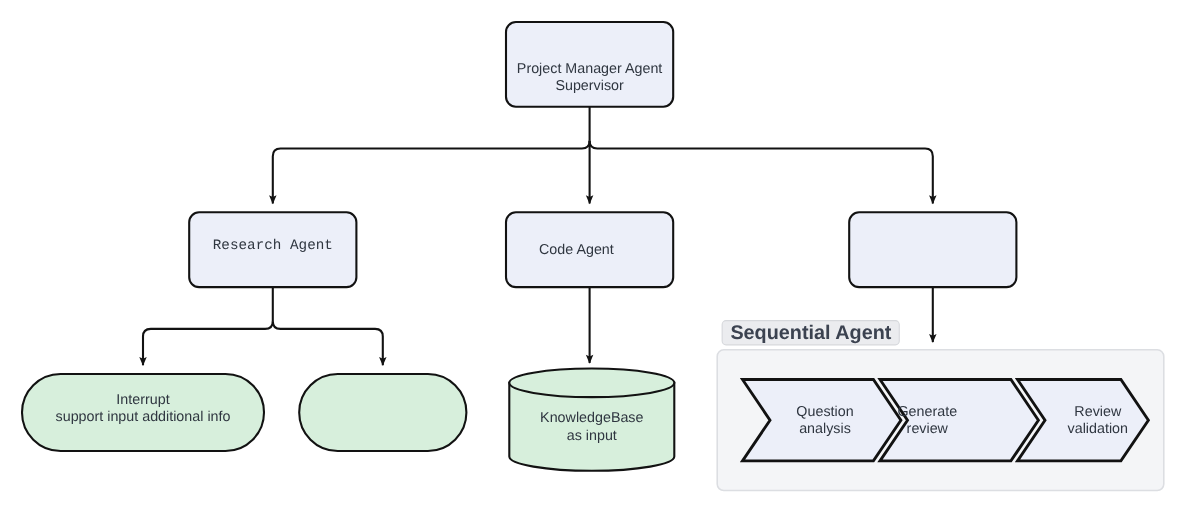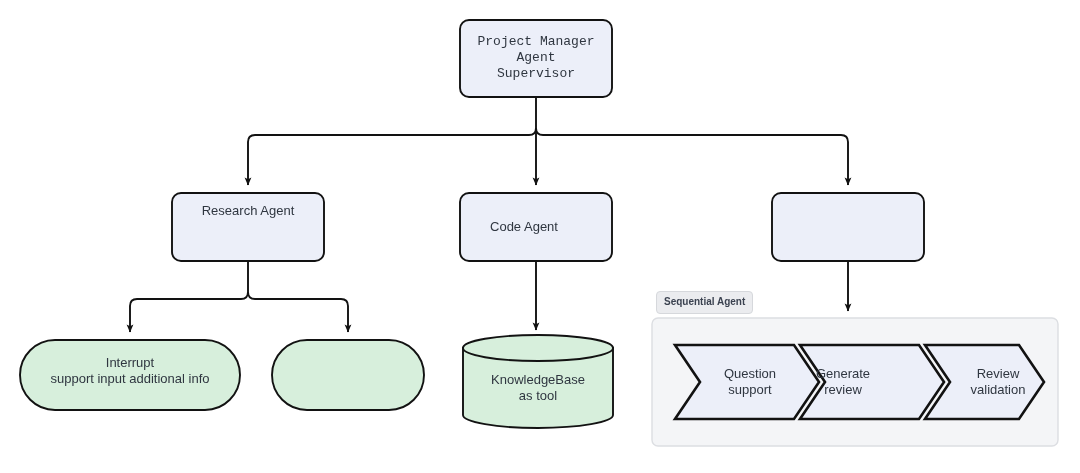--- a/index.html
+++ b/index.html
@@ -40,21 +40,21 @@
     white-space: pre-line;
     pointer-events: none;
   }
   .sub-title {
     position: absolute;
     z-index: 3;
     background: #ebecef;
     border: 1px solid #d6d8dc;
     border-radius: 4px;
     color: #3b4250;
-    font-size: 10px;
+    font-size: 18px;
     font-weight: bold;
     line-height: 14px;
     padding: 3px 7px 4px 7px;
     white-space: nowrap;
   }
 </style>
 </head>
 <body>
 
 <div id="canvas">
@@ -109,37 +109,37 @@
       <ellipse cx="538" cy="348" rx="75" ry="13" fill="#d7efdc" stroke="#121212" stroke-width="1.9"></ellipse>
     </g>
 
     <path d="M675,345 L794,345 L819,382 L794,419 L675,419 L700,382 Z" fill="#eceff9" stroke="#121212" stroke-width="2.6" stroke-linejoin="miter"></path>
 
     <path d="M800,345 L919,345 L944,382 L919,419 L800,419 L825,382 Z" fill="#eceff9" stroke="#121212" stroke-width="2.6" stroke-linejoin="miter"></path>
 
     <path d="M925,345 L1019,345 L1044,382 L1019,419 L925,419 L950,382 Z" fill="#eceff9" stroke="#121212" stroke-width="2.6" stroke-linejoin="miter"></path>
   </svg>
 
-  <div class="node-label" style="left:460px; top:20px; width:152px; height:75px;font-family:Liberation Mono, monospace;">Project Manager Agent
+  <div class="node-label" style="left:460px; top:32px; width:152px; height:75px;">Project Manager Agent
 Supervisor</div>
 
-  <div class="node-label" style="left:172px; top:177px; width:152px; height:68px;">Research Agent</div>
+  <div class="node-label" style="left:172px; top:189px; width:152px; height:68px;font-family:Liberation Mono, monospace;">Research Agent</div>
 
   <div class="node-label" style="left:460px; top:193px; width:128px; height:68px;">Code Agent</div>
 
 
   <div class="node-label" style="left:20px; top:340px; width:220px; height:62px;">Interrupt
 support input additional info</div>
 
 
   <div class="node-label" style="left:463px; top:348px; width:150px; height:80px;">KnowledgeBase
-as tool</div>
+as input</div>
 
   <div class="node-label" style="left:700px; top:345px; width:100px; height:74px;">Question
-support</div>
+analysis</div>
 
   <div class="node-label" style="left:793px; top:345px; width:100px; height:74px;">Generate
 review</div>
 
   <div class="node-label" style="left:948px; top:345px; width:100px; height:74px;">Review
 validation</div>
 
   <div class="sub-title" style="left:656px; top:291px;">Sequential Agent</div>
 
 </div>

